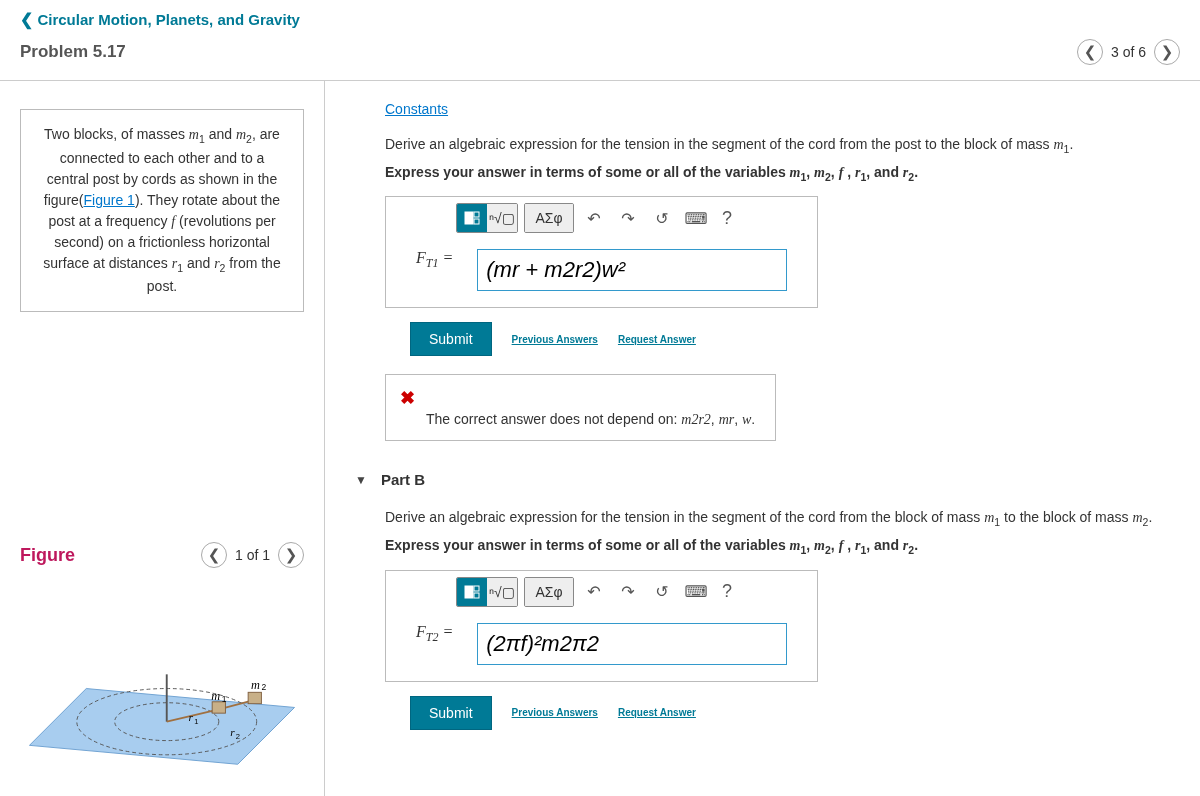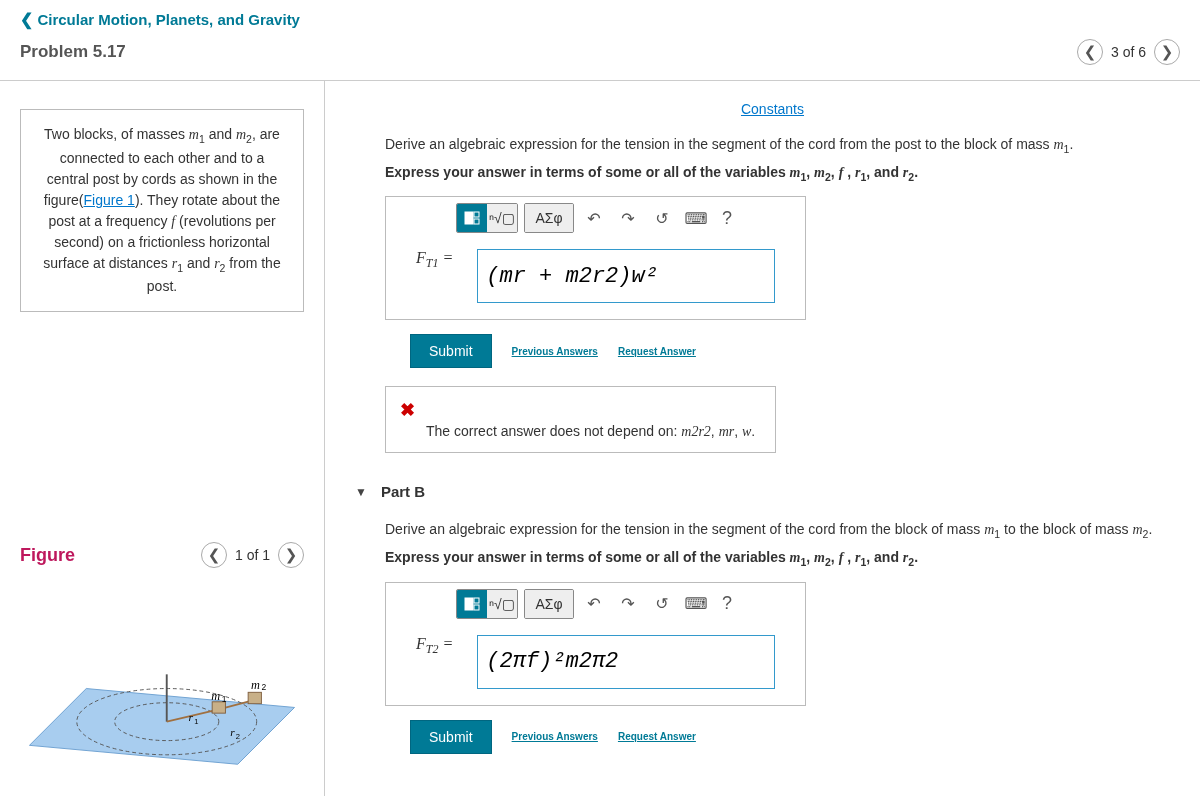--- a/index.html
+++ b/index.html
@@ -12,34 +12,34 @@
   .pager { display: flex; align-items: center; gap: 8px; font-size: 14px; }
   .pager-btn { width: 26px; height: 26px; border: 1px solid #aaa; border-radius: 50%; background: #fff; display: flex; align-items: center; justify-content: center; cursor: pointer; color: #555; font-size: 15px; }
   .main { display: flex; }
   .left-col { width: 325px; border-right: 1px solid #ccc; padding: 28px 20px; text-align: center; }
   .right-col { flex: 1; padding: 20px 40px 20px 60px; }
   .problem-box { border: 1px solid #bbb; padding: 14px 16px; font-size: 14px; line-height: 1.5; }
   .problem-box a { color: #0077cc; text-decoration: underline; }
   .figure-header { display: flex; justify-content: space-between; align-items: center; margin-top: 230px; }
   .figure-title { font-size: 18px; font-weight: bold; color: #be185d; }
   .figure-img { margin-top: 50px; display: flex; justify-content: center; }
-  .constants-row { text-align: center; margin-bottom: 16px; }
+  .constants-row { text-align: left; margin-bottom: 16px; }
   .constants-link { color: #0077cc; text-decoration: underline; cursor: pointer; font-size: 14px; }
   .part-prompt { font-size: 14px; line-height: 1.6; margin-bottom: 6px; }
   .part-instr { font-size: 14px; font-weight: bold; margin-bottom: 14px; }
   .answer-block { border: 1px solid #bbb; display: inline-block; padding: 0; margin-bottom: 14px; }
   .toolbar { display: flex; align-items: center; gap: 6px; padding: 6px 70px 6px 70px; }
   .tb-group { display: flex; border: 1px solid #888; border-radius: 2px; overflow: hidden; }
   .tb-half { width: 30px; height: 28px; display: flex; align-items: center; justify-content: center; font-size: 14px; background: #eee; cursor: pointer; }
   .tb-half.active { background: #007a96; color: #fff; }
   .tb-btn { width: 28px; height: 28px; display: flex; align-items: center; justify-content: center; cursor: pointer; font-size: 16px; color: #555; }
   .tb-help { font-size: 18px; color: #555; margin-left: 6px; cursor: pointer; }
   .input-row { display: flex; padding: 10px 30px 16px 30px; gap: 24px; }
   .var-label { font-family: 'Times New Roman', serif; font-style: italic; font-size: 16px; white-space: nowrap; }
-  .answer-input { flex: 1; border: 1px solid #3399cc; height: 54px; font-family: Liberation Mono, monospace; font-size: 22px; padding: 4px 8px; min-width: 280px; }
+  .answer-input { flex: 1; border: 1px solid #3399cc; height: 42px; font-family: Liberation Sans, sans-serif; font-size: 22px; padding: 4px 8px; min-width: 280px; }
   .submit-row { display: flex; align-items: center; gap: 20px; margin-bottom: 18px; }
   .submit-btn { background: #007a96; color: #fff; border: 1px solid #006680; padding: 8px 18px; font-size: 14px; cursor: pointer; margin-left: 25px; }
   .link { color: #007a96; text-decoration: underline; cursor: pointer; font-weight: bold; font-size: 10px; }
   .feedback-box { border: 1px solid #bbb; display: inline-block; padding: 12px 20px 12px 14px; margin-bottom: 30px; }
   .feedback-head { font-weight: bold; display: flex; align-items: center; gap: 8px; margin-bottom: 2px; font-size: 14px;}
   .x-icon { color: #cc0000; font-size: 18px; font-weight: bold; }
   .feedback-body { font-size: 14px; margin-left: 26px; }
   .part-b-header { display: flex; align-items: center; gap: 14px; margin-bottom: 18px; margin-left: -30px;}
   .part-b-caret { color: #444; font-size: 12px; }
   .part-b-title { font-weight: bold; font-size: 15px; }

